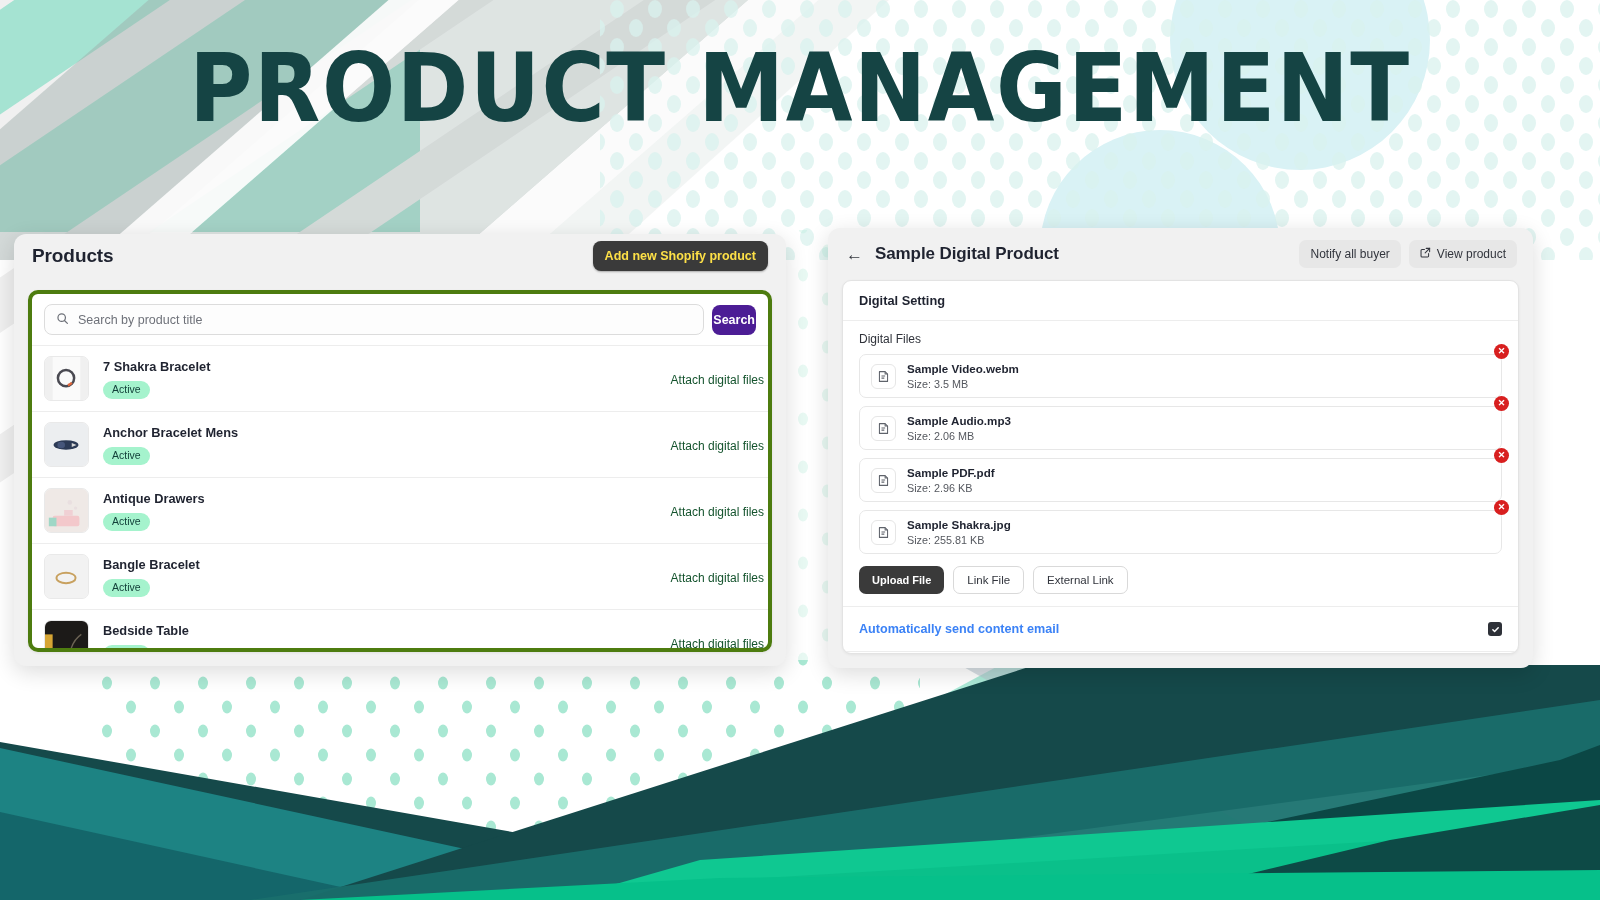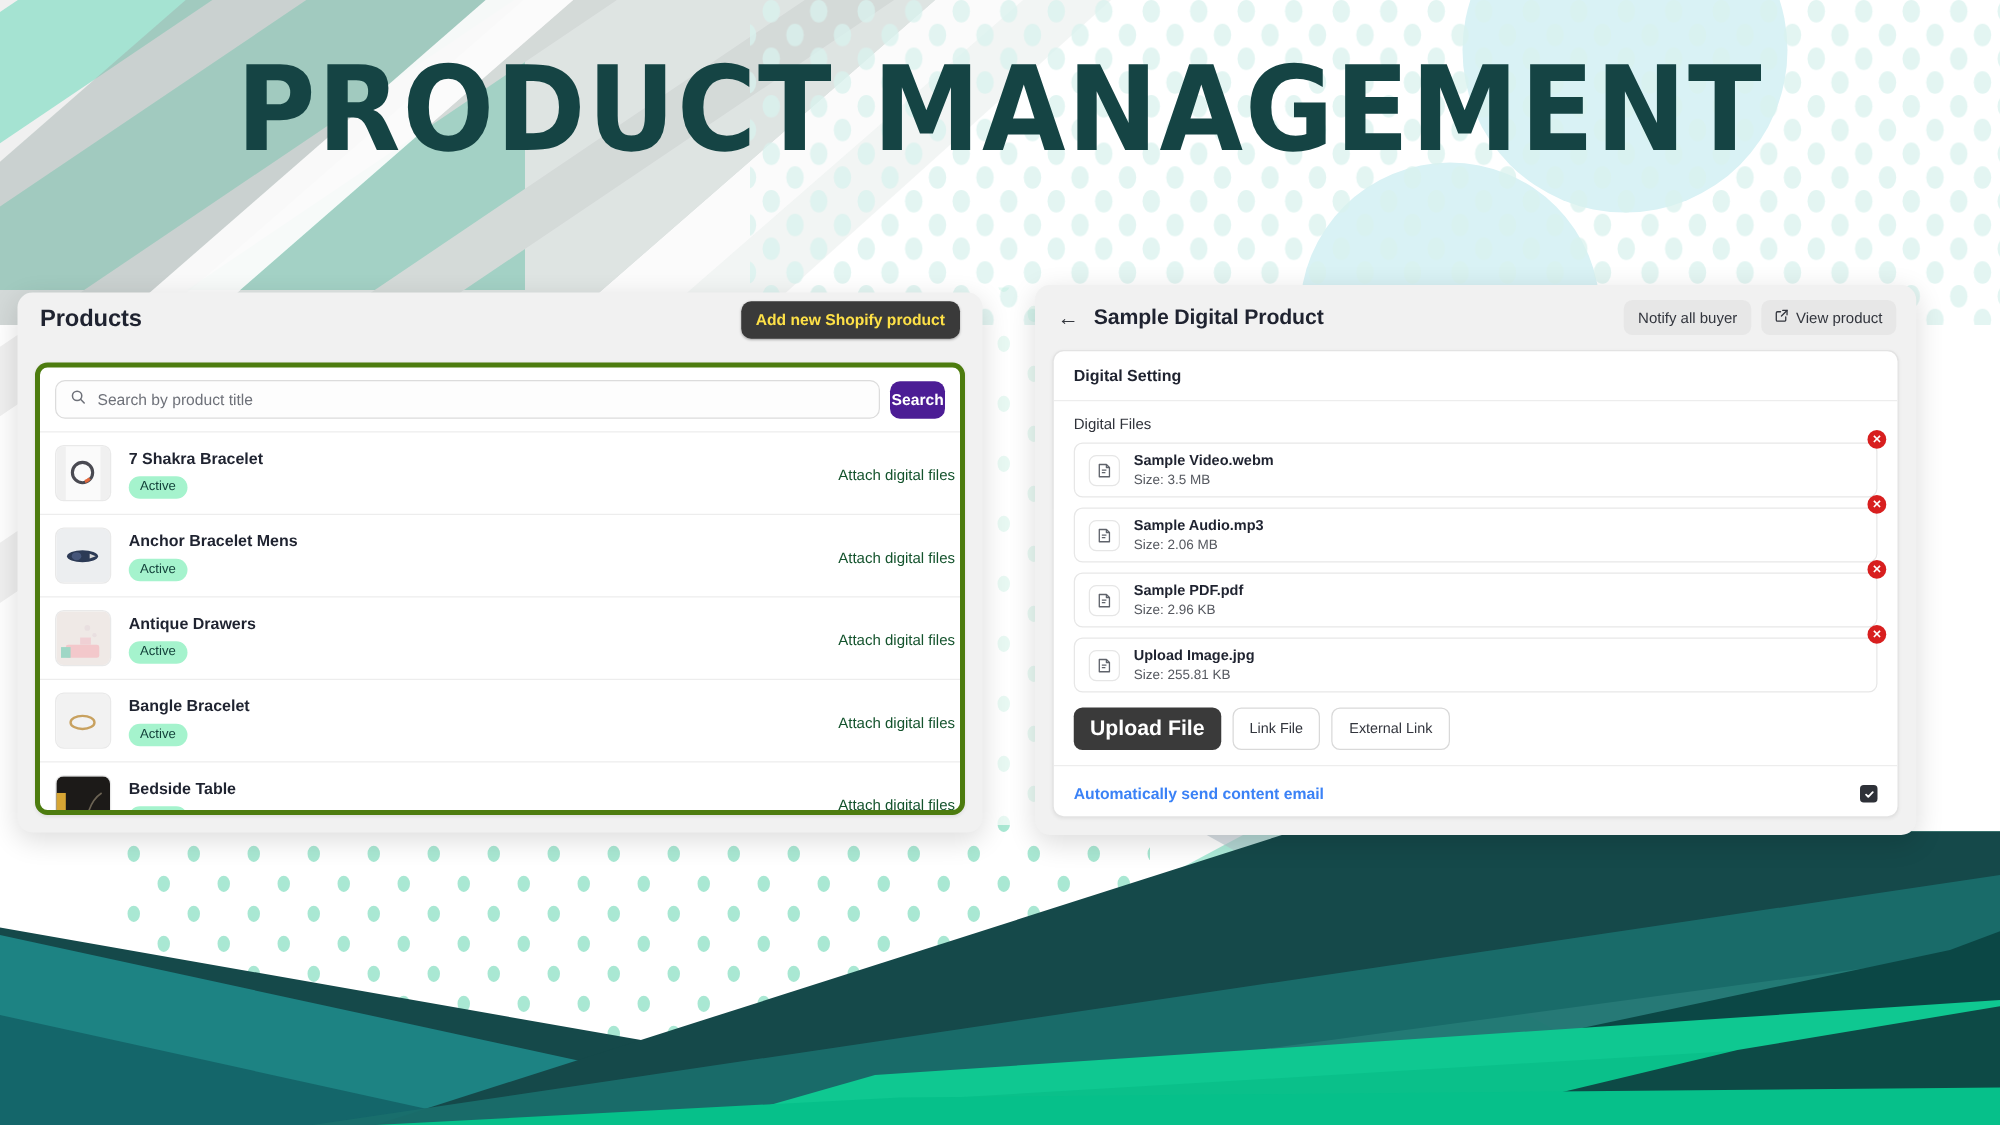--- a/index.html
+++ b/index.html
@@ -270,21 +270,21 @@
     display: flex;
     gap: 9px;
     padding: 4px 0 12px 0;
   }
   .btn-upload {
     background: #3a3a3a;
     color: #fff;
     border: none;
     border-radius: 7px;
     font-family: inherit;
-    font-size: 17px;
+    font-size: 11px;
     font-weight: 700;
     padding: 7px 13px;
     cursor: pointer;
   }
   .btn-outline {
     background: #fff;
     color: #32353d;
     border: 1px solid #d9d9d9;
     border-radius: 7px;
     font-family: inherit;
@@ -576,21 +576,21 @@
       <div class="file-row">
         <span class="file-icon">
           <svg width="13" height="13" viewBox="0 0 16 16" fill="none" stroke="#5f636b" stroke-width="1.3" stroke-linejoin="round">
             <path d="M3 2h7l3 3v9H3z"></path>
               <path d="M10 2v3h3"></path>
               <line x1="5.5" y1="7.5" x2="10" y2="7.5"></line>
               <line x1="5.5" y1="10" x2="9" y2="10"></line>
           </svg>
         </span>
         <div>
-          <div class="file-name">Upload Image.jpg</div>
+          <div class="file-name">Sample Shakra.jpg</div>
           <div class="file-size">Size: 255.81 KB</div>
         </div>
         <span class="del-badge">✕</span>
       </div>
 
       <div class="file-btn-row">
         <button class="btn-upload">Upload File</button>
         <button class="btn-outline">Link File</button>
         <button class="btn-outline">External Link</button>
       </div>

